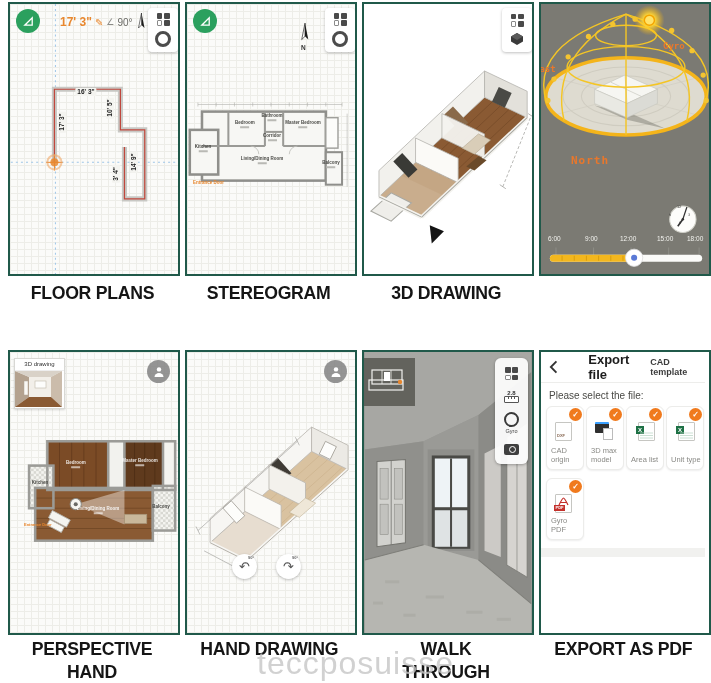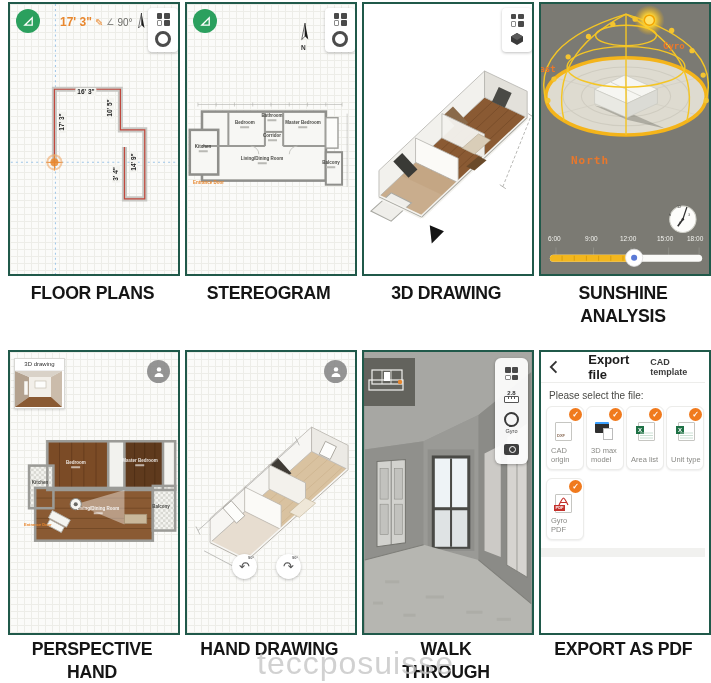--- a/index.html
+++ b/index.html
@@ -632,22 +632,20 @@
     </div>
     <div class="strip"></div>
   </div>
 
   <div class="cap" style="left:181px;top:281px;width:176px;">
     <span>STEREOGRAM</span></div>
   <div class="cap" style="left:4px;top:281px;width:176px;">
     <span>FLOOR PLANS</span></div>
   <div class="cap" style="left:358px;top:281px;width:176px;">
     <span>3D DRAWING</span></div>
-  <div class="cap" style="left:563px;top:281px;width:120px;">
-    <span>SUNSHINE ANALYSIS</span></div>
   <div class="cap" style="left:27px;top:637px;width:130px;">
     <span>PERSPECTIVE HAND DRAWING</span></div>
   <div class="cap" style="left:181px;top:637px;width:176px;">
     <span>HAND DRAWING</span></div>
   <div class="cap" style="left:376px;top:637px;width:140px;">
     <span>WALK THROUGH VIEW</span></div>
   <div class="cap" style="left:535px;top:637px;width:176px;">
     <span>EXPORT AS PDF</span></div>
 
   <div class="watermark">teccposuisse</div>

